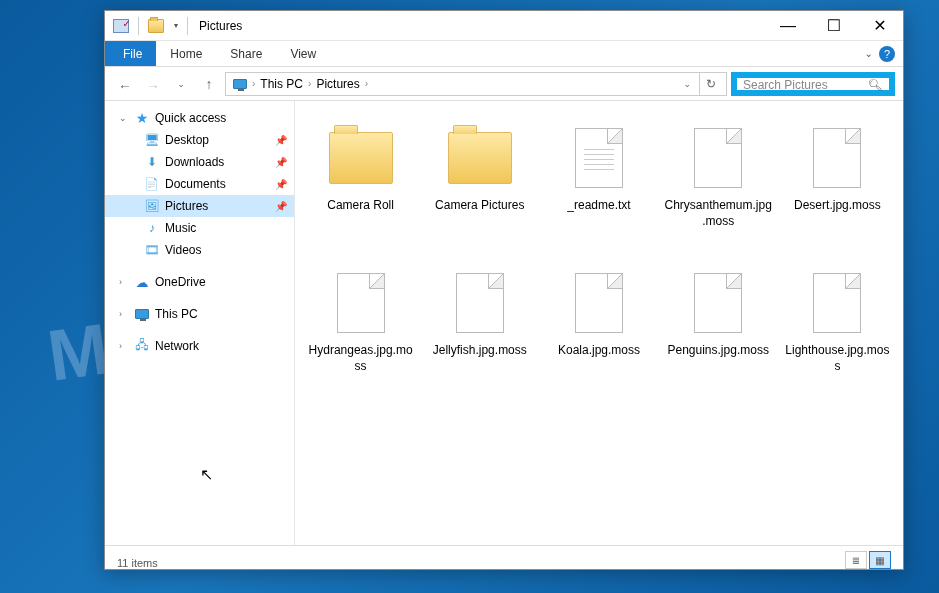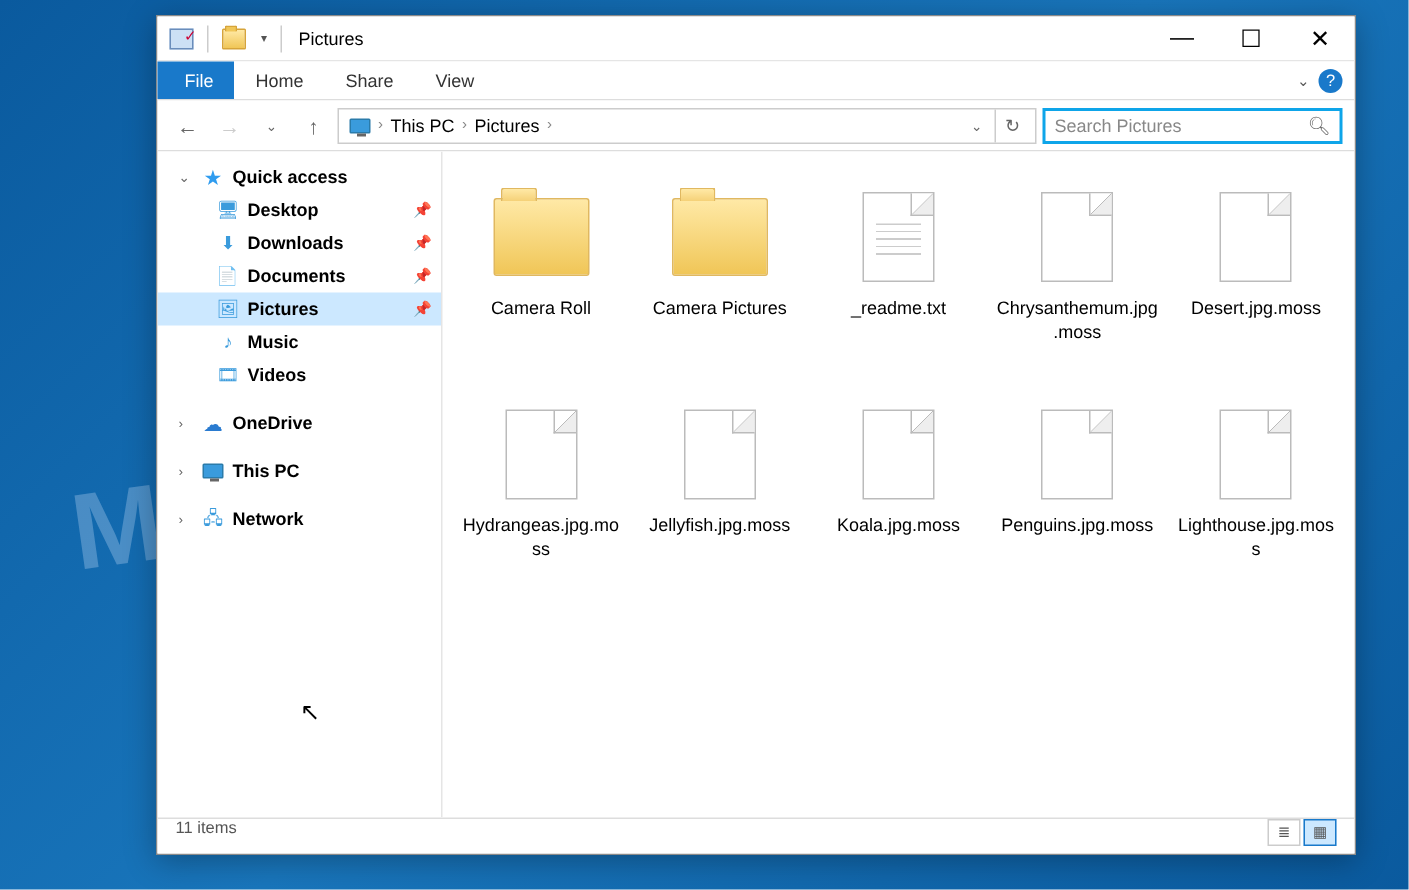--- a/index.html
+++ b/index.html
@@ -22,44 +22,44 @@
     .ribbon-right { margin-left: auto; display: flex; align-items: center; padding-right: 8px; gap: 6px; }
     .help-circle { width: 16px; height: 16px; border-radius: 50%; background: #1979ca; color: #fff; font-size: 11px; display: flex; align-items: center; justify-content: center; }
     .navbar { height: 34px; display: flex; align-items: center; padding: 4px 8px; gap: 4px; background: #fff; border-bottom: 1px solid #ddd; }
     .nav-btn { width: 24px; height: 24px; display: flex; align-items: center; justify-content: center; color: #666; font-size: 14px; cursor: pointer; }
     .nav-btn.disabled { color: #ccc; }
     .crumb-box { flex: 1; height: 24px; border: 1px solid #ccc; display: flex; align-items: center; padding: 0 4px; font-size: 12px; background: #fff; }
     .crumb-seg { padding: 0 3px; cursor: pointer; display:flex; align-items:center; gap:3px; }
     .crumb-sep { color: #888; padding: 0 2px; font-size: 10px; }
     .crumb-refresh { margin-left: auto; display:flex; align-items:center; gap:4px; color:#666; }
     .crumb-ref-btn { border-left:1px solid #ccc; padding:0 6px; height:22px; display:flex; align-items:center; cursor:pointer; }
-    .search-box { width: 200px; height: 24px; border: 2px solid #0ea5e9; display: flex; align-items: center; padding: 0 6px; font-size: 12px; color: #888; background: #fff; }
+    .search-box { width: 164px; height: 24px; border: 6px solid #0ea5e9; display: flex; align-items: flex-start; padding: 0 6px; font-size: 12px; color: #888; background: #fff; }
     .search-box .mag { margin-left: auto; color: #666; }
     .body-area { flex: 1; display: flex; overflow: hidden; background: #fff; }
     .sidebar { width: 190px; border-right: 1px solid #e5e5e5; padding: 6px 0; font-size: 12px; overflow-y: auto; }
     .tree-item { display: flex; align-items: center; height: 22px; padding: 0 6px 0 14px; cursor: pointer; gap: 4px; }
     .tree-item.sub { padding-left: 38px; }
     .tree-item.selected { background: #cce8ff; }
     .tree-chev { width: 10px; font-size: 9px; color: #666; }
     .tree-icon { width: 18px; display: flex; align-items: center; justify-content: center; }
-    .tree-label { flex: 1; font-weight: bold; }
+    .tree-label { flex: 1; }
     .pin { color: #999; font-size: 10px; }
     .tree-group-gap { height: 10px; }
     .content { flex: 1; padding: 14px 8px; overflow-y: auto; }
     .items-grid { display: grid; grid-template-columns: repeat(5, 1fr); gap: 24px 4px; }
     .item-cell { display: flex; flex-direction: column; align-items: center; padding: 6px 2px; cursor: pointer; border: 1px solid transparent; }
     .item-cell.selected { border: 1px solid #7abdff; background: #e5f3ff; }
     .item-icon { width: 72px; height: 72px; display: flex; align-items: center; justify-content: center; margin-bottom: 4px; }
     .big-folder { width: 64px; height: 52px; background: linear-gradient(#ffe9a6, #f0c657); border-radius: 2px; position: relative; border: 1px solid #e0b860; }
     .big-folder::before { content:''; position:absolute; top:-8px; left:4px; width:22px; height:8px; background: linear-gradient(#ffe9a6, #f5d178); border:1px solid #e0b860; border-bottom:none; border-radius:2px 2px 0 0; }
     .file-page { width: 48px; height: 60px; background: #fff; border: 1px solid #bbb; position: relative; }
     .file-page::before { content:''; position:absolute; top:0; right:0; width:14px; height:14px; background: linear-gradient(135deg, #fff 0%, #fff 48%, #bbb 50%, #eee 52%, #eee 100%); border-left:1px solid #bbb; border-bottom:1px solid #bbb; }
     .file-page.textdoc::after { content:''; position:absolute; top:20px; left:8px; right:8px; height:24px; background: repeating-linear-gradient(#ccc, #ccc 1px, transparent 1px, transparent 5px); }
     .item-label { font-size: 12px; text-align: center; color: #000; line-height: 1.3; max-width: 110px; word-break: break-word; }
-    .statusbar { height: 24px; border-top: 1px solid #ddd; display: flex; align-items: flex-start; padding: 0 12px; font-size: 11px; color: #555; background: #fff; }
+    .statusbar { height: 24px; border-top: 1px solid #ddd; display: flex; align-items: flex-end; padding: 0 12px; font-size: 11px; color: #555; background: #fff; }
     .status-right { margin-left: auto; display: flex; gap: 2px; }
     .view-toggle { width: 22px; height: 18px; border: 1px solid #ccc; display: flex; align-items: center; justify-content: center; font-size: 10px; cursor: pointer; }
     .view-toggle.active { border-color: #1979ca; background: #cce8ff; }
     .monitor-ic { width:14px; height:10px; background:#3a9bdc; border:1px solid #2a7baa; border-radius:1px; display:inline-block; position:relative; }
     .monitor-ic::after { content:''; position:absolute; bottom:-3px; left:4px; width:6px; height:2px; background:#666; }
     .star-ic { color:#2f9cef; font-size:14px; }
     .cloud-ic { color:#2a7bd0; font-size:13px; }
     .net-ic { color:#3a9bdc; font-size:12px; }
     .qa-props { width:16px; height:14px; border:1px solid #6a8dbb; background:#cce0f5; position:relative; }
     .qa-props::after { content:'✓'; position:absolute; top:-2px; right:-3px; color:#c03; font-size:10px; }

